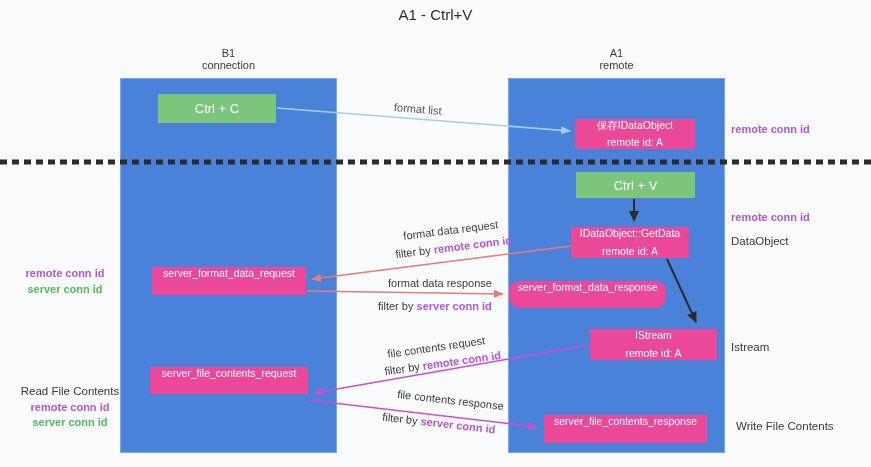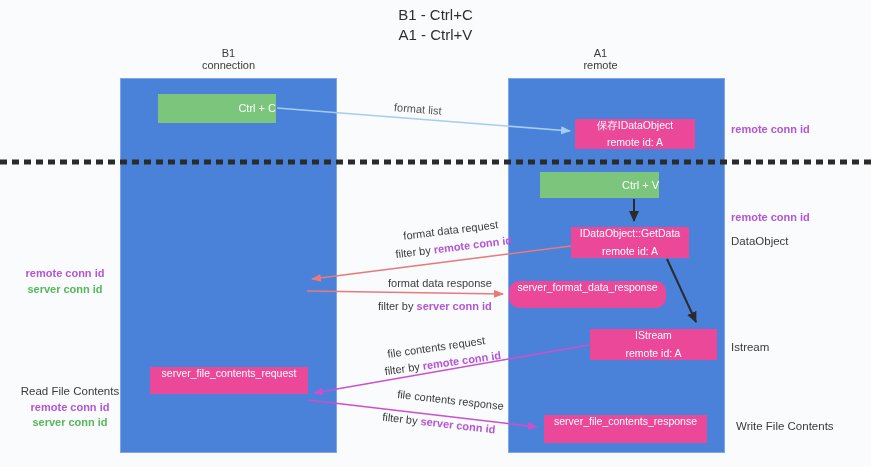--- a/index.html
+++ b/index.html
@@ -16,50 +16,49 @@
   .lane-header{top:48px;width:217px;text-align:center;font-size:11px;line-height:11.5px;color:#3a3a3a;}
   
   .lane{top:78px;width:217px;height:375px;background:#4a82d9;border:1px solid #7ea6e6;box-sizing:border-box;z-index:1;}
   
   #arrows{position:absolute;left:0;top:0;z-index:2;}
   
   .node{z-index:3;color:#fff;text-align:center;box-sizing:border-box;
         display:flex;flex-direction:column;justify-content:center;
         font-size:10.5px;line-height:13px;}
   .node.orange{background:#ec4899;justify-content:space-between;}
-  .node.green{background:#7cc57d;font-size:11px;align-items:flex-end;}
+  .node.green{background:#7cc57d;font-size:13px;}
   
   .flow-label{z-index:4;font-size:11px;color:#3c3c3c;white-space:nowrap;transform-origin:center;}
   .hl-purple{color:#b455d6;font-weight:bold;}
   .hl-green{color:#55b85c;font-weight:bold;}
   .dark{color:#3a3a3a;}
   
   .side-label{z-index:4;font-size:11px;white-space:nowrap;}
   .side-label.plain{font-size:11.5px;color:#3a3a3a;}
   .left-block{z-index:4;text-align:center;font-size:11px;line-height:15.5px;white-space:nowrap;}
   .r4{transform:rotate(4.5deg);}
   .rn7{transform:rotate(-7deg);}
   .rn8{transform:rotate(-8deg);}
   .r6{transform:rotate(6.5deg);}
 </style>
 </head>
 <body>
 
 <div id="canvas">
 
   <div class="abs title">
-    <div>B1 - Ctrl+C</div>
     <div>A1 - Ctrl+V</div>
   </div>
 
   <div class="abs lane-header" style="left:120px;">
     <div>B1</div>
     <div>connection</div>
   </div>
-  <div class="abs lane-header" style="left:492px;">
+  <div class="abs lane-header" style="left:508px;">
     <div>A1</div>
     <div>remote</div>
   </div>
 
   <div class="abs lane" style="left:120px;"></div>
   <div class="abs lane" style="left:508px;"></div>
 
   <svg id="arrows" width="871" height="467">
     <defs>
       <marker id="mk-blue" markerUnits="userSpaceOnUse" markerWidth="12" markerHeight="10" refX="9" refY="4" orient="auto">
@@ -95,29 +94,32 @@
 
   <div class="abs node green" style="left:158px;top:94px;width:118px;height:29px;">
     <div>Ctrl + C</div>
   </div>
 
   <div class="abs node orange" style="left:575px;top:119px;width:120px;height:30px;">
     <div>保存IDataObject</div>
     <div>remote id: A</div>
   </div>
 
-  <div class="abs node green" style="left:540px;top:172px;width:119px;height:26px;">
+  <div class="abs node green" style="left:576px;top:172px;width:119px;height:26px;">
     <div>Ctrl + V</div>
   </div>
 
   <div class="abs node orange" style="left:571px;top:227px;width:118px;height:31px;">
     <div>IDataObject::GetData</div>
     <div>remote id: A</div>
   </div>
 
+  <div class="abs node orange" style="left:152px;top:267px;width:154px;height:28px;">
+    <div>server_format_data_request</div>
+  </div>
 
   <div class="abs node orange" style="left:509px;top:281px;width:157px;height:27px;border-radius:10px;">
     <div>server_format_data_response</div>
   </div>
 
   <div class="abs node orange" style="left:590px;top:329px;width:127px;height:31px;">
     <div>IStream</div>
     <div>remote id: A</div>
   </div>
 

